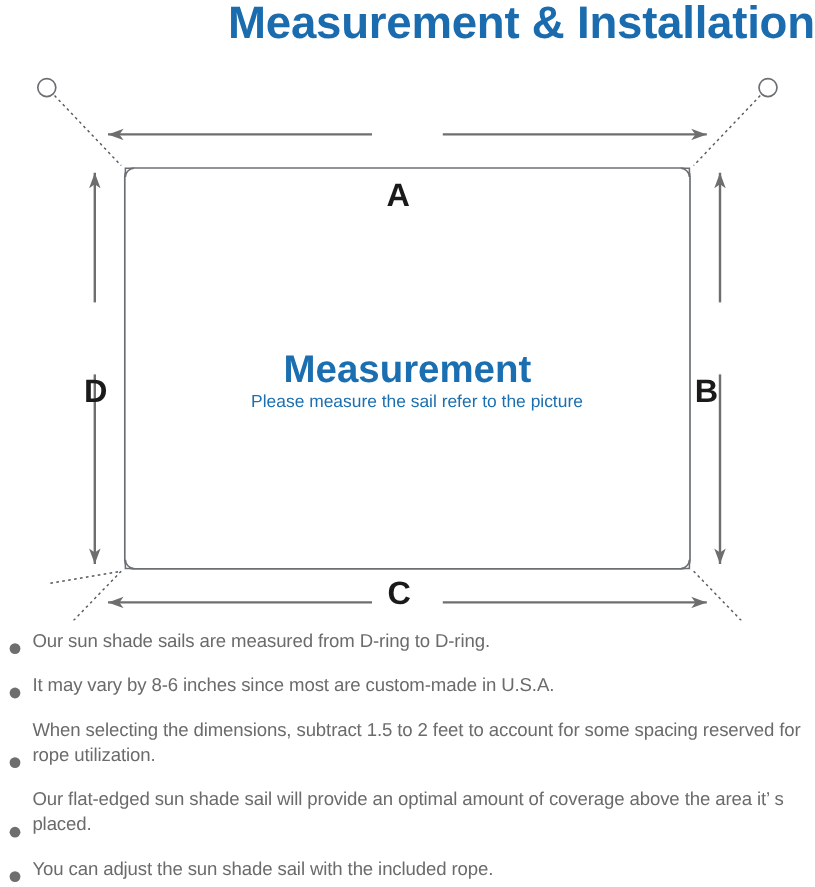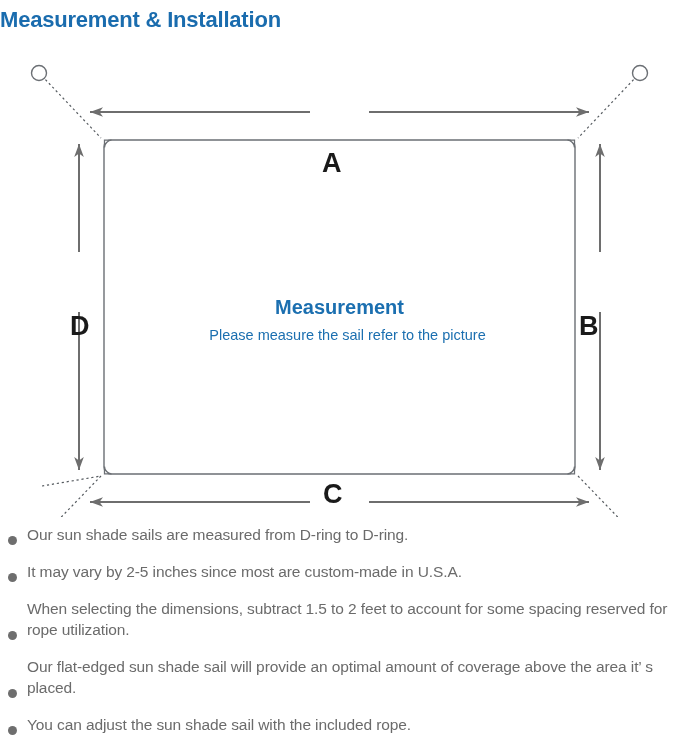--- a/index.html
+++ b/index.html
@@ -18,22 +18,22 @@
     position: relative;
     width: 679px;
     height: 739px;
     background: #ffffff;
   }
   .title {
     position: absolute;
     left: 0;
     top: 0;
     width: 679px;
-    text-align: left;
-    font-size: 22px;
+    text-align: right;
+    font-size: 38px;
     font-weight: bold;
     color: #1a6cae;
     letter-spacing: -0.2px;
     line-height: 38px;
     padding-top: 1px;
   }
   #diagram {
     position: absolute;
     left: 0;
     top: 52px;
@@ -42,21 +42,21 @@
   }
   .center-label {
     position: absolute;
     left: 0;
     top: 240px;
     width: 679px;
     text-align: center;
     pointer-events: none;
   }
   .center-title {
-    font-size: 20px;
+    font-size: 32px;
     font-weight: bold;
     color: #1b6fb0;
     line-height: 30px;
   }
   .center-sub {
     font-size: 14.5px;
     color: #1b6fb0;
     line-height: 22px;
     margin-top: 2px;
     padding-left: 16px;
@@ -172,21 +172,21 @@
     <div class="dim-label" id="label-D">D</div>
   </div>
 
   <div id="notes">
     <div class="note-row">
       <span class="bullet"></span>
       <span class="note-text">Our sun shade sails are measured from D-ring to D-ring.</span>
     </div>
     <div class="note-row">
       <span class="bullet"></span>
-      <span class="note-text">It may vary by 2-5 inches since most are custom-made in U.S.A.</span>
+      <span class="note-text">It may vary by 8-6 inches since most are custom-made in U.S.A.</span>
     </div>
     <div class="note-row">
       <span class="bullet"></span>
       <span class="note-text">When selecting the dimensions, subtract 1.5 to 2 feet to account for some spacing reserved for rope utilization.</span>
     </div>
     <div class="note-row">
       <span class="bullet"></span>
       <span class="note-text">Our flat-edged sun shade sail will provide an optimal amount of coverage above the area it’ s placed.</span>
     </div>
     <div class="note-row">

